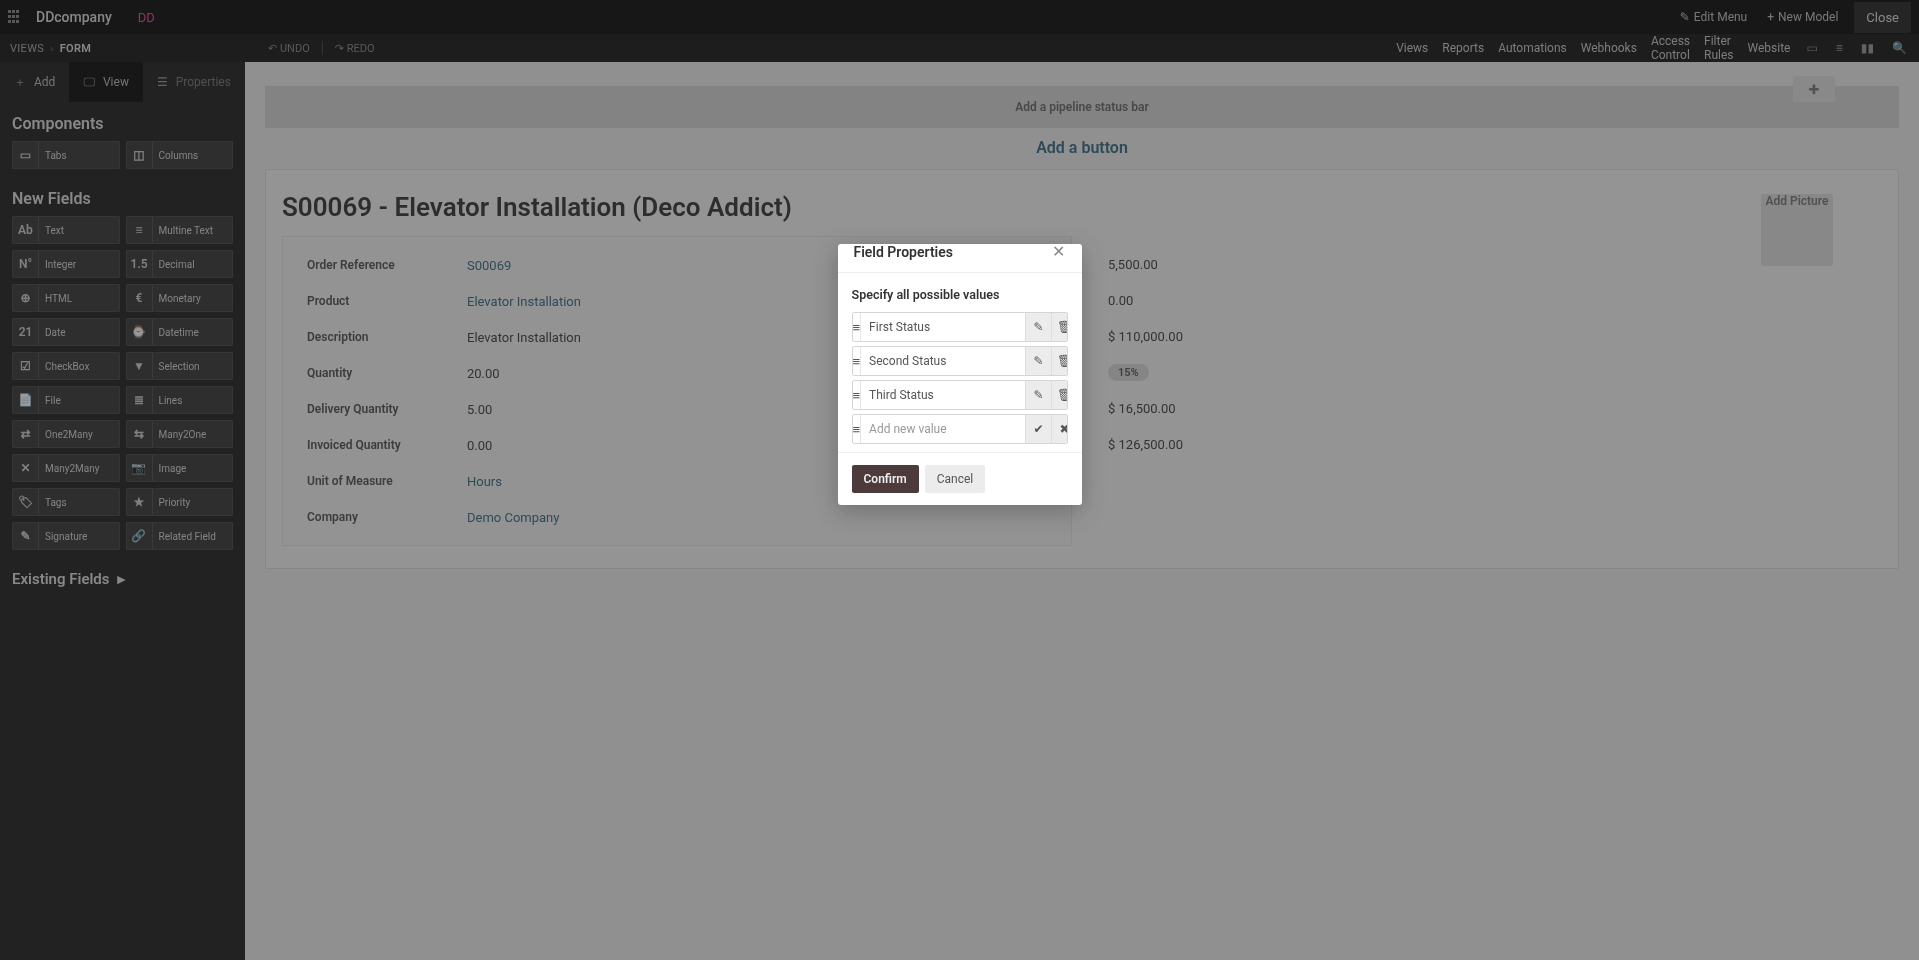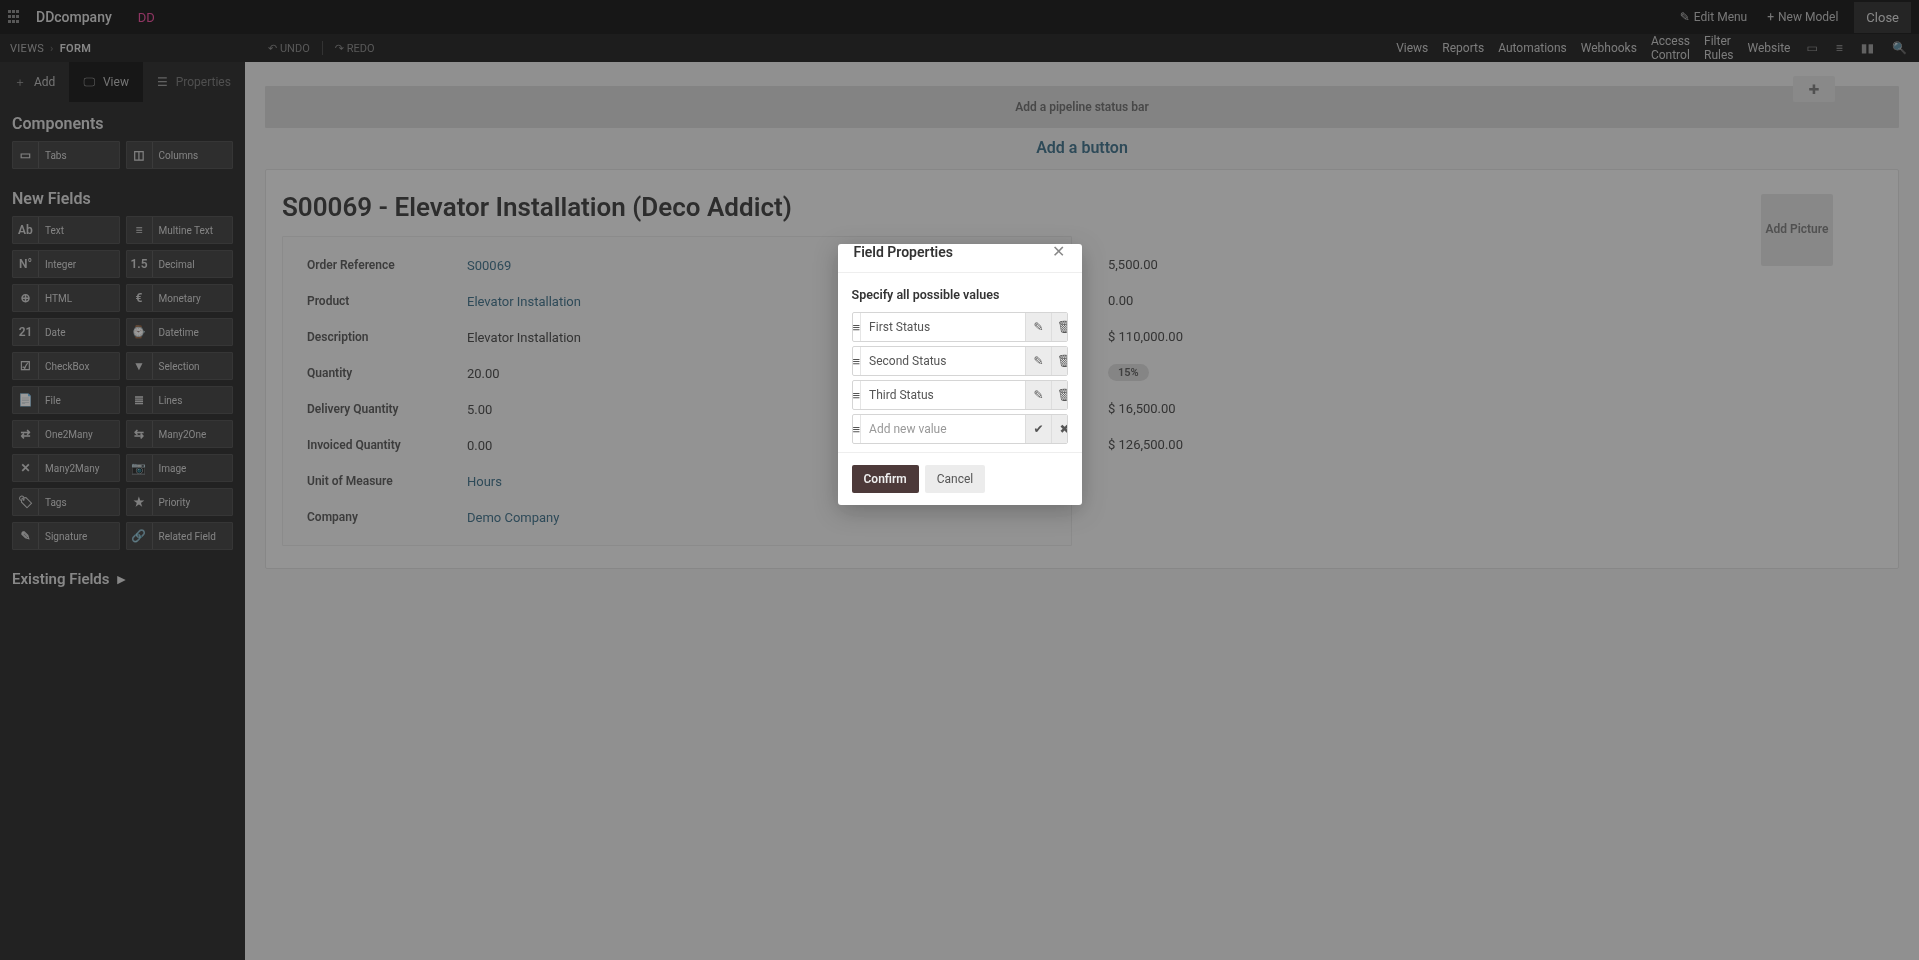--- a/index.html
+++ b/index.html
@@ -54,21 +54,21 @@
 .form-card { background: #f5f5f5; border: 1px solid #ddd; border-radius: 2px; margin-top: 2px; padding-bottom: 22px; }
 .form-title { font-size: 26px; font-weight: 600; color: #3a3a3a; padding: 22px 16px 14px; }
 .two-col { display: flex; gap: 36px; padding: 0 16px; }
 .col { flex: 1; border: 1px solid #e3e3e3; background: #f2f2f2; border-radius: 1px; padding: 10px 14px; }
 .col.right-col { border: none; background: transparent; padding-left: 0; }
 .field-row { display: flex; align-items: center; min-height: 36px; padding: 4px 0; }
 .field-label { width: 160px; font-size: 12px; font-weight: 600; color: #555; margin-left: 10px; }
 .field-value { font-size: 13px; color: #444; }
 .field-value.link { color: #3b6e88; cursor: pointer; }
 .badge { background: #d9d9d9; color: #5a5a5a; font-size: 11px; padding: 2px 10px; border-radius: 10px; font-weight: 600; }
-.add-picture { position: absolute; right: 86px; top: 132px; width: 72px; height: 72px; background: #dedede; display: flex; align-items: center; justify-content: center; text-align: center; color: #7a7a7a; font-size: 12px; font-weight: 600; line-height: 1.3; border-radius: 2px; }
+.add-picture { position: absolute; right: 86px; top: 132px; width: 72px; height: 72px; background: #dedede; display: flex; justify-content: center; text-align: center; color: #7a7a7a; font-size: 12px; font-weight: 600; line-height: 1.3; border-radius: 2px; }
 
 
 .overlay { position: fixed; inset: 0; background: rgba(30,30,30,0.45); z-index: 100; display: flex; align-items:flex-start; justify-content: center; }
 .modal { background: #fff; width: 244px; margin-top: 244px; border-radius: 3px; box-shadow: 0 6px 24px rgba(0,0,0,0.25); overflow: hidden; }
 .modal-header { display: flex; align-items: center; justify-content: space-between; padding: 0 16px 12px; border-bottom: 1px solid #eee; }
 .modal-title { font-size: 14px; font-weight: 600; color: #333; }
 .modal-close { color: #888; font-size: 16px; cursor: pointer; line-height: 1; }
 .modal-body { padding: 14px 14px 4px; }
 .modal-subtitle { font-size: 12.5px; font-weight: 600; color: #333; margin-bottom: 10px; }
 .value-row { display: flex; align-items: center; border: 1px solid #d5d5d5; border-radius: 2px; margin-bottom: 4px; height: 30px; overflow: hidden; }

